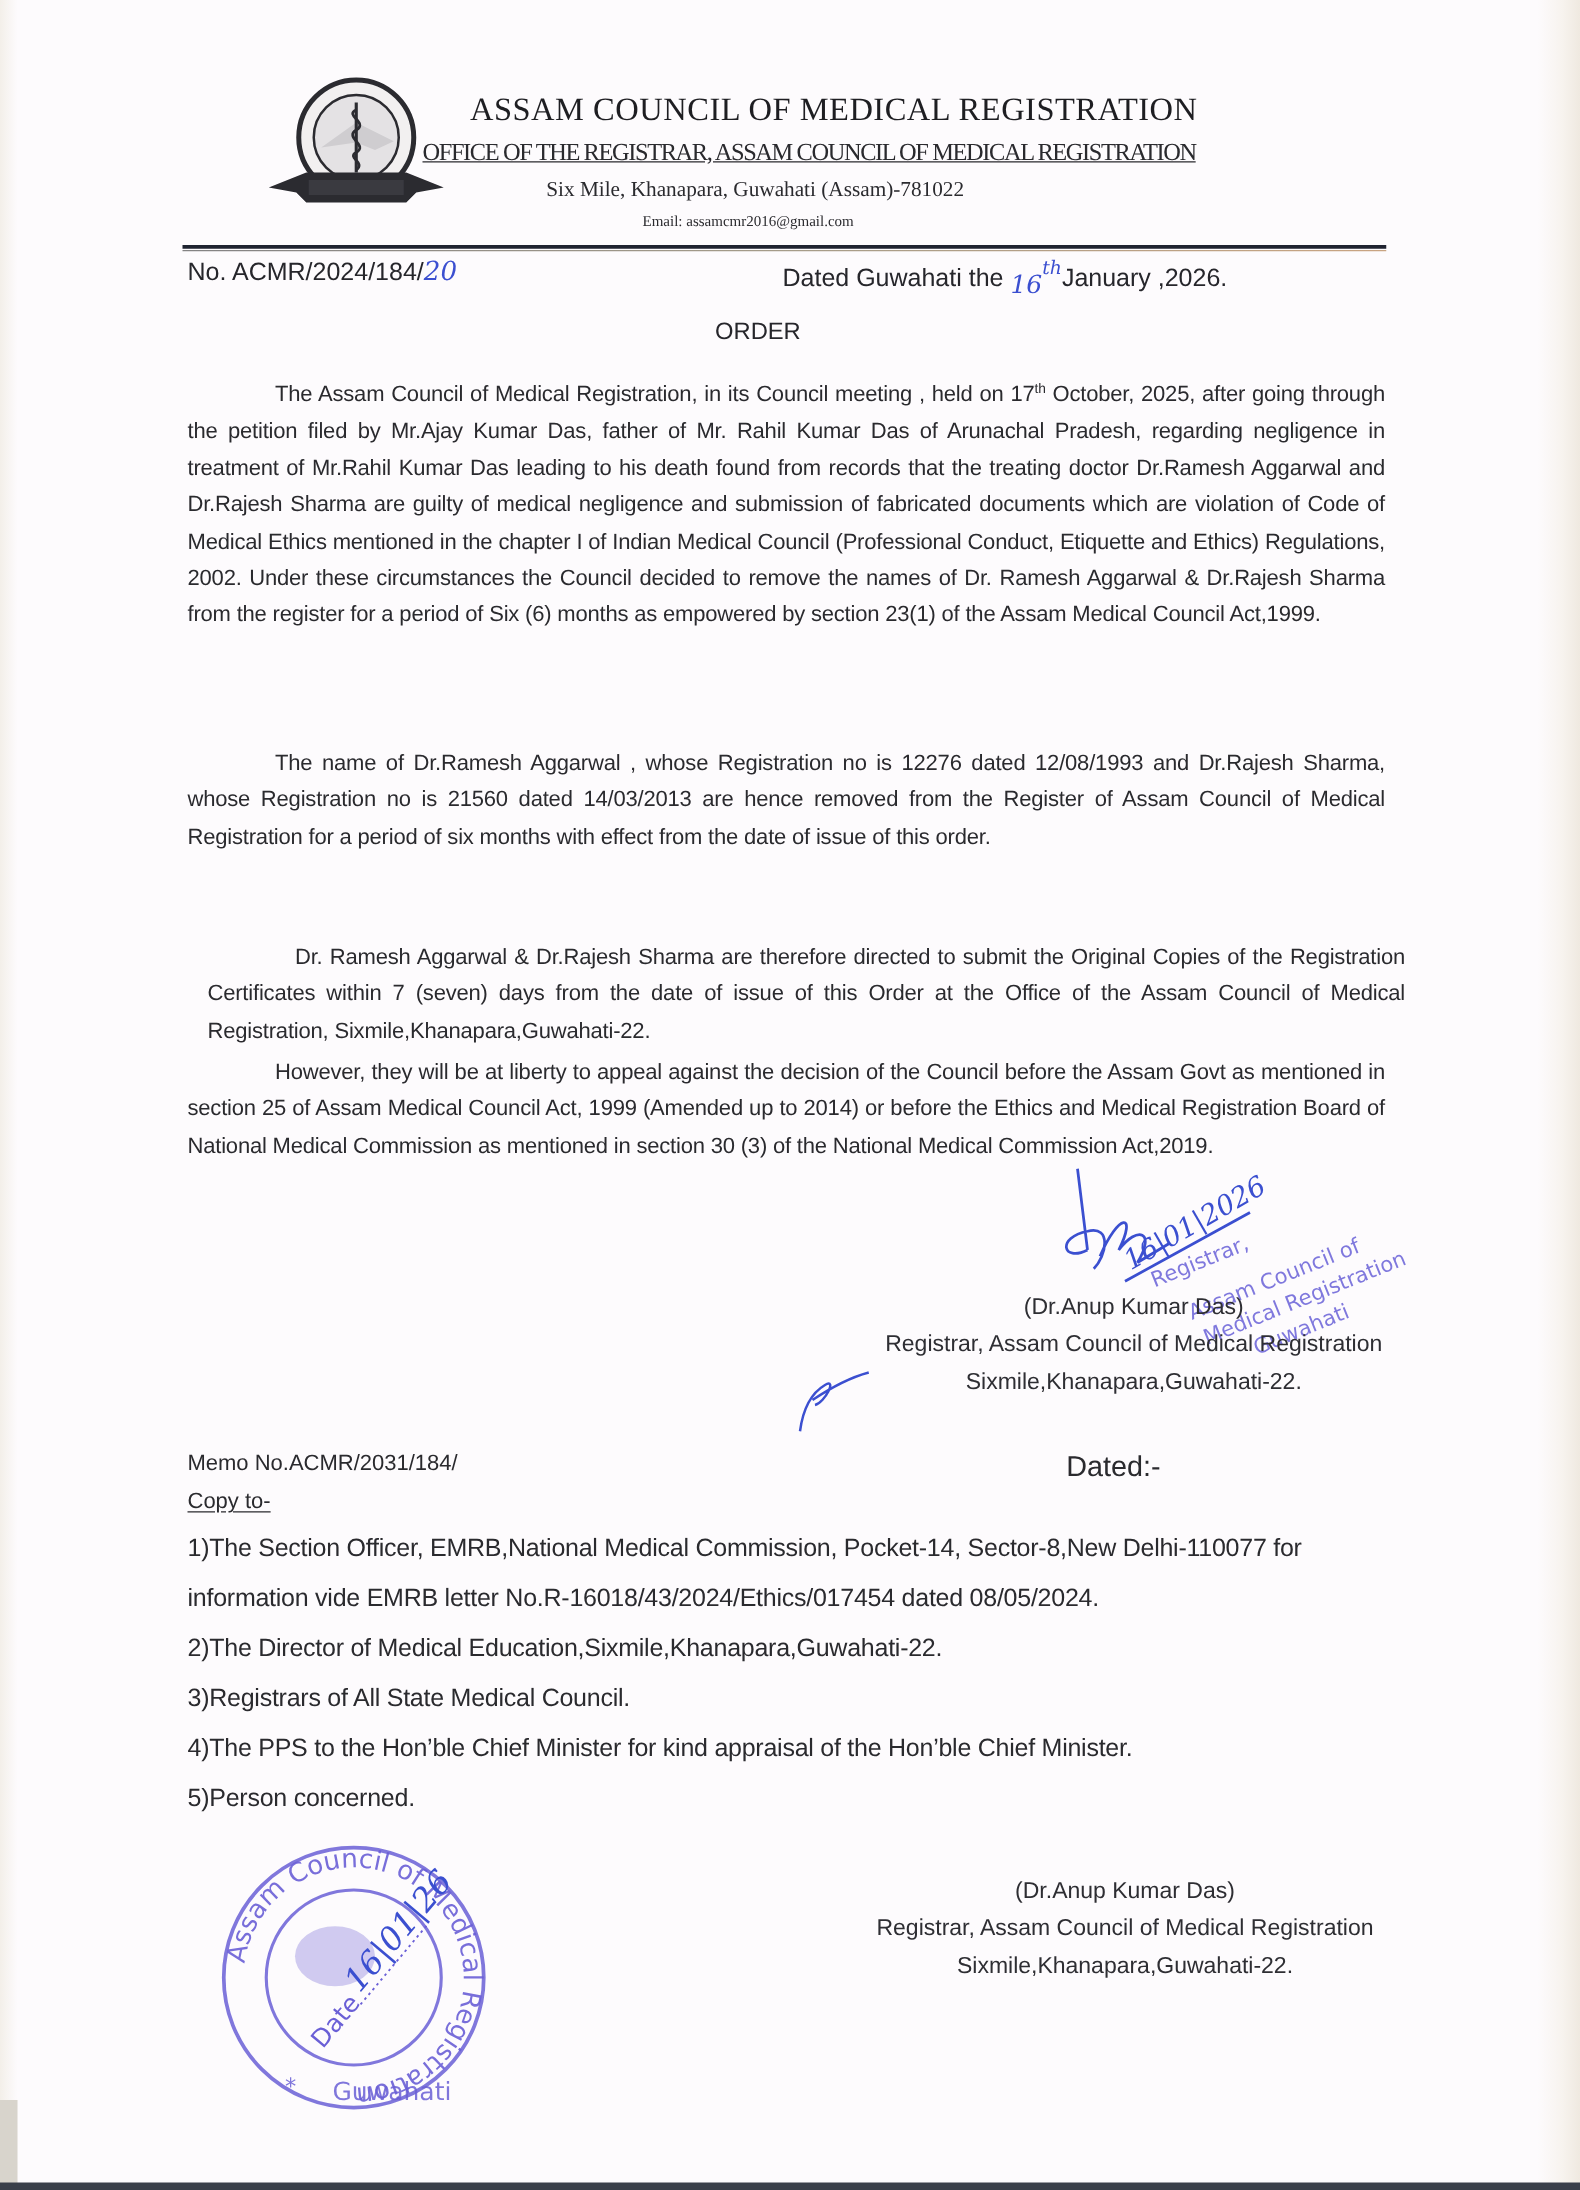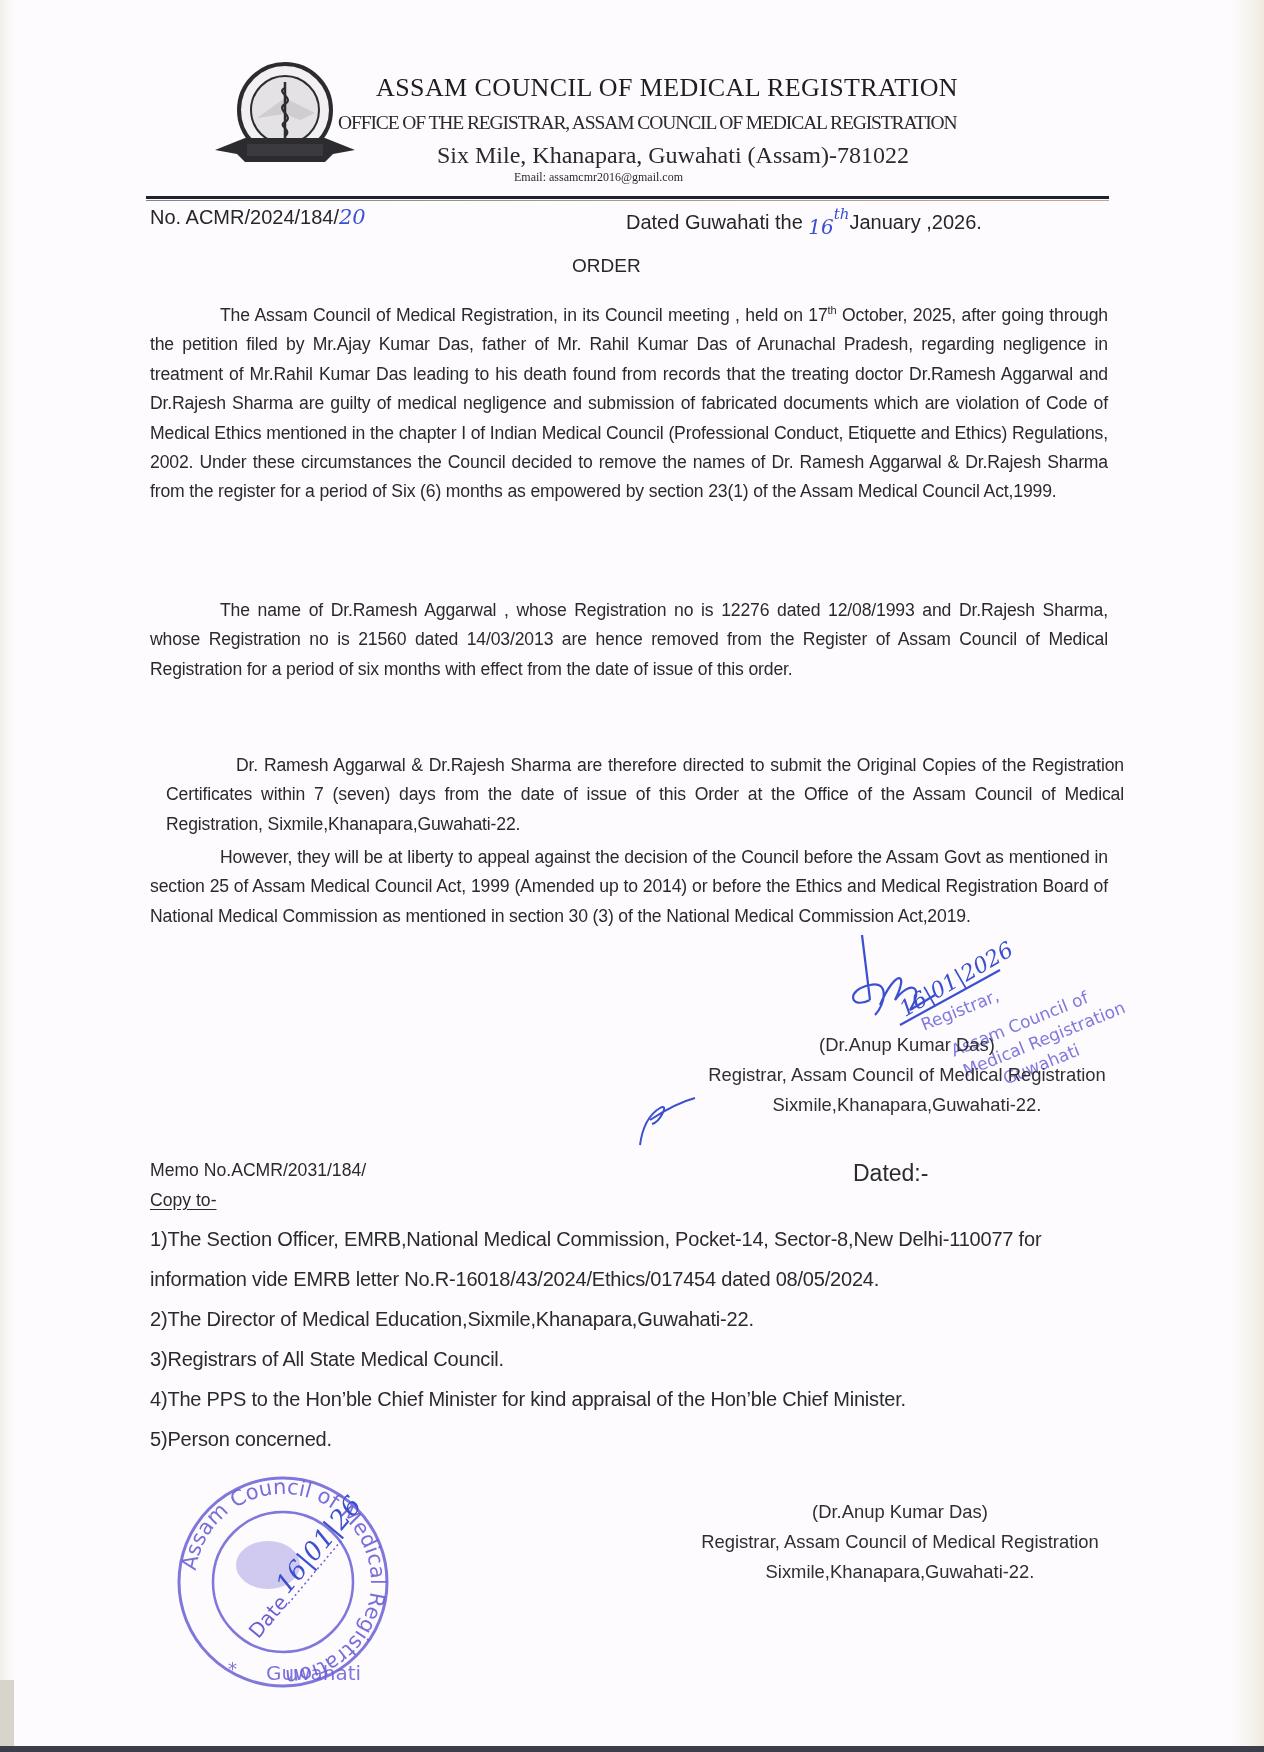--- a/index.html
+++ b/index.html
@@ -25,26 +25,26 @@
     position: absolute; left: 205px; top: 58px; width: 160px; height: 118px;
   }
   .org-name {
     position: absolute; left: 376px; top: 73px;
     font-family: "Liberation Serif", "DejaVu Serif", serif;
     font-size: 26px; letter-spacing: 0.4px; color: #1e1e22;
   }
   .org-office {
     position: absolute; left: 338px; top: 112px;
     font-family: "Liberation Serif", "DejaVu Serif", serif;
-    font-size: 19.5px; letter-spacing: -1.1px; color: #2a2a2e;
+    font-size: 19.5px; letter-spacing: -1.1px; color: #2a2a2e; text-decoration: underline;
   }
   .org-address {
     position: absolute; left: 437px; top: 142px;
     font-family: "Liberation Serif", "DejaVu Serif", serif;
-    font-size: 24px; color: #2a2a2e;
+    font-size: 17px; color: #2a2a2e;
   }
   .org-email {
     position: absolute; left: 514px; top: 170px;
     font-family: "Liberation Serif", "DejaVu Serif", serif;
     font-size: 12px; color: #2a2a2e;
   }
   .rule {
     position: absolute; left: 146px; top: 196px; width: 963px; height: 3px;
     background: #1f2330;
   }

